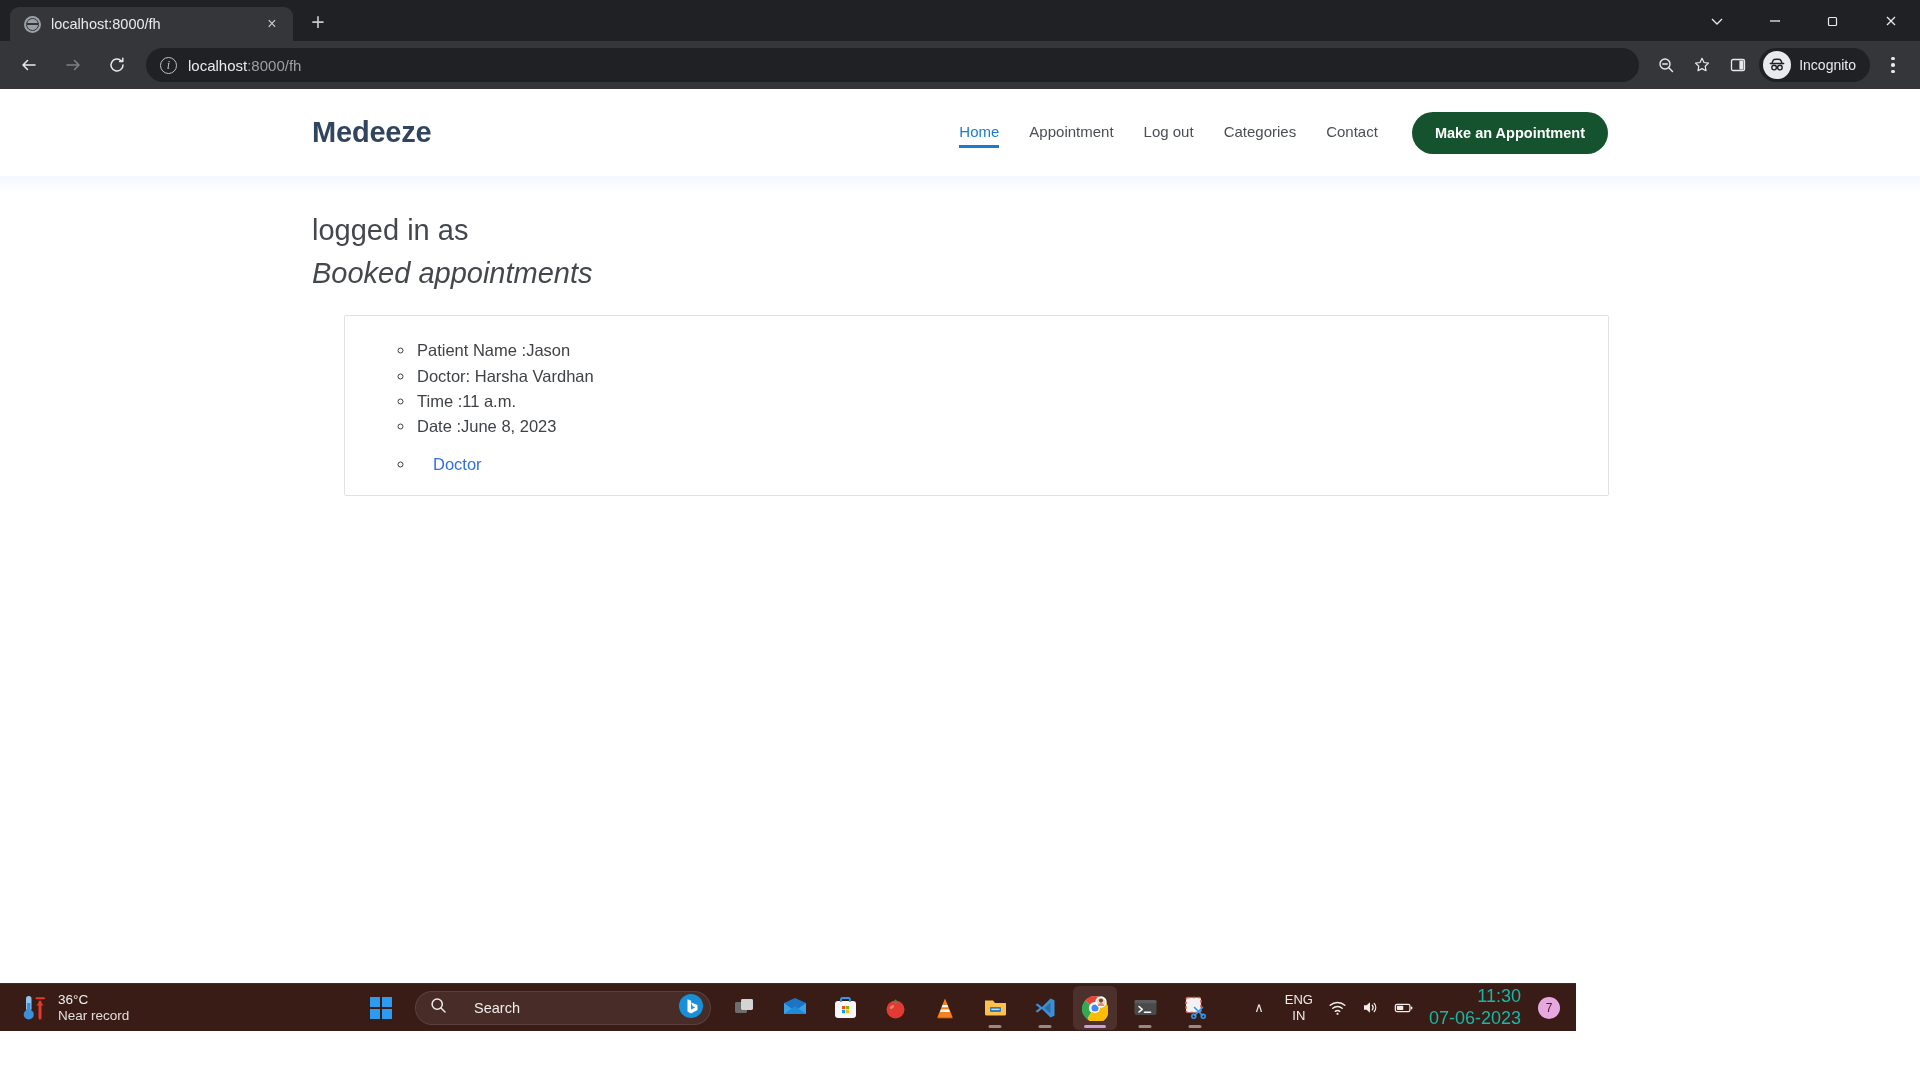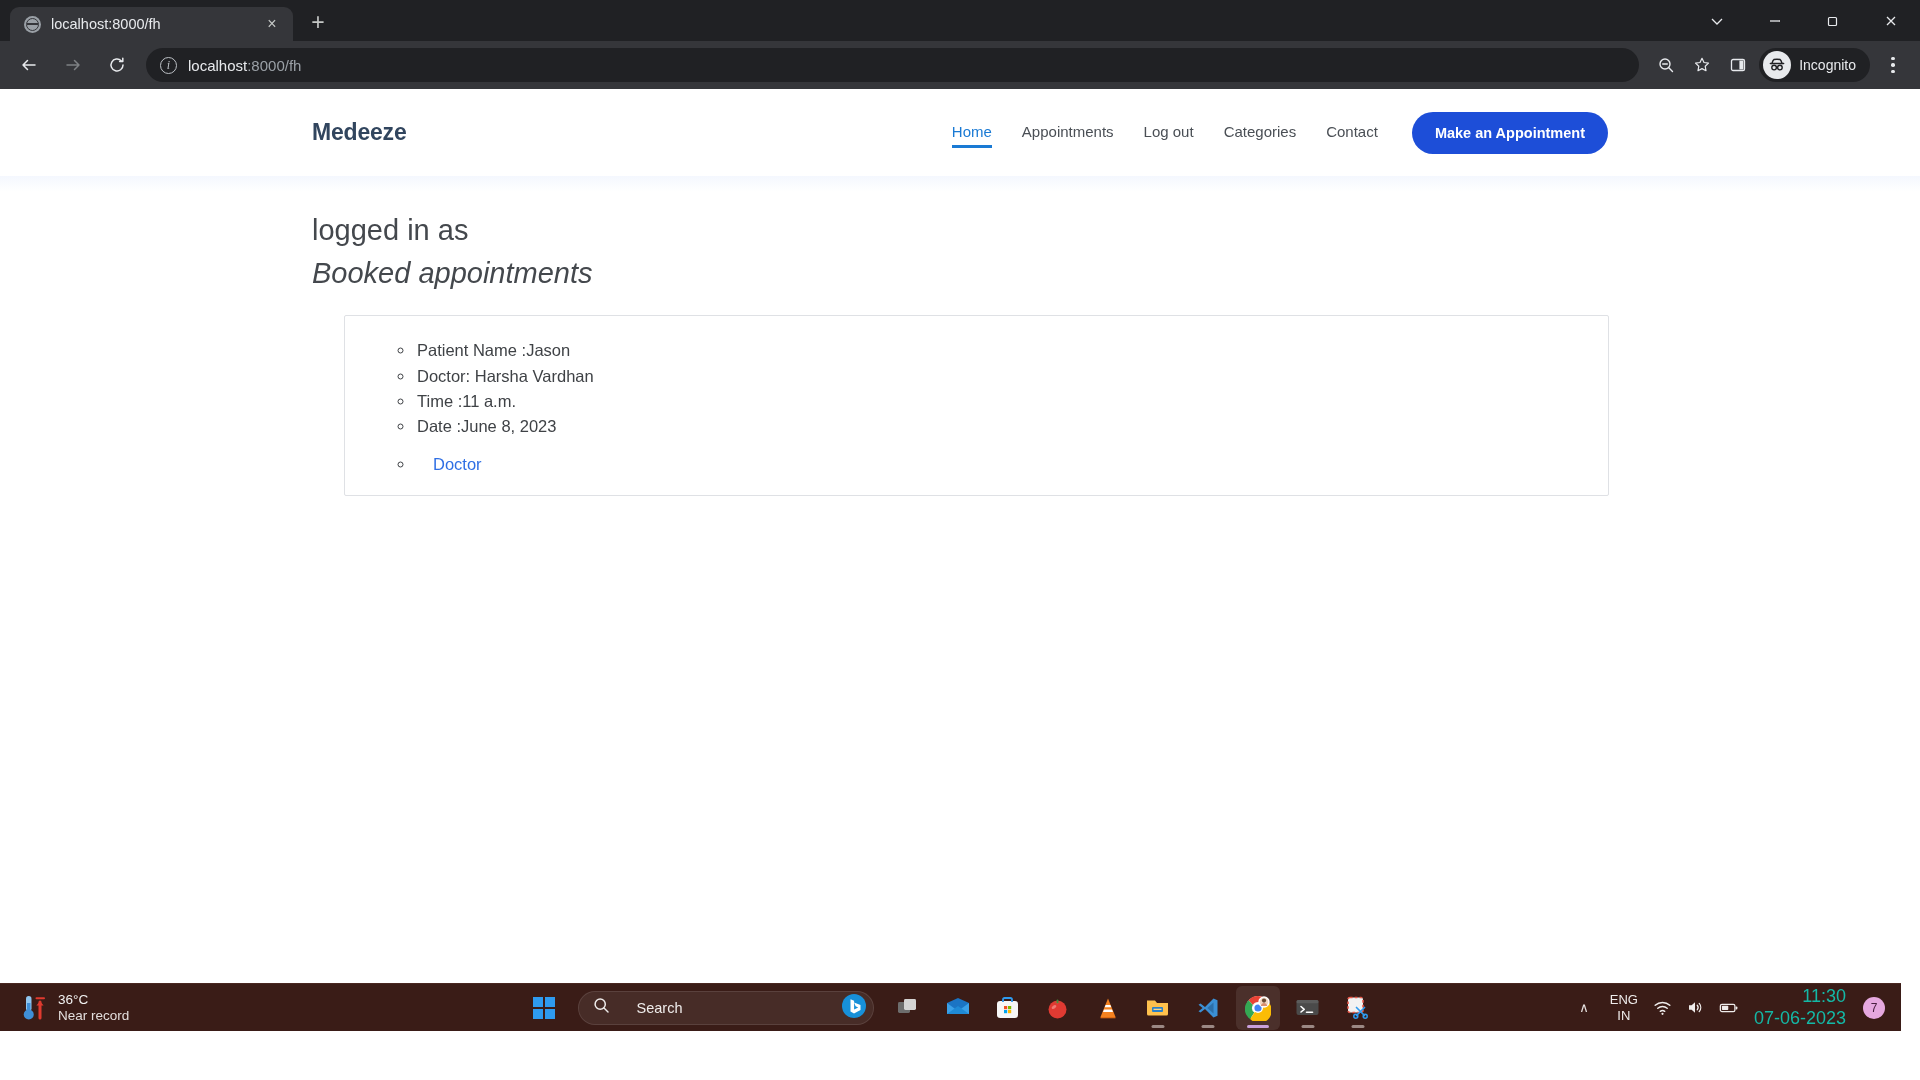--- a/index.html
+++ b/index.html
@@ -151,21 +151,21 @@
     padding: 0 312px 0 312px;
     position: relative;
   }
   .site-header::after {
     content: "";
     position: absolute; left: 0; right: 0; top: 87px;
     height: 16px;
     background: linear-gradient(to bottom, #f4f7fe 0%, rgba(244,247,254,0) 100%);
   }
   .brand {
-    font-size: 23px;
+    font-size: 29px;
     font-weight: bold;
     color: #31455e;
     letter-spacing: -0.2px;
   }
   .mainnav {
     margin-left: auto;
     display: flex; align-items: center;
     gap: 30px;
   }
   .navlink {
@@ -175,21 +175,21 @@
     padding-bottom: 3px;
     white-space: nowrap;
   }
   .navlink.active { color: #1a7ad4; }
   .navlink.active::after {
     content: "";
     position: absolute; left: 0; right: 0; bottom: -5px;
     height: 3px; background: #1a7ad4;
   }
   .cta {
-    background: #1d4ed8;
+    background: #14532d;
     color: #ffffff;
     font-size: 14.5px;
     font-weight: bold;
     border: none;
     border-radius: 30px;
     padding: 13px 23px;
     margin-left: 4px;
     white-space: nowrap;
     font-family: "Liberation Sans", sans-serif;
   }
@@ -236,21 +236,21 @@
   .accept-link {
     color: #2f6fe4;
     text-decoration: none;
     font-size: 16.5px;
     margin-left: 16px;
   }
 
   
   .taskbar {
     position: absolute; left: 0; bottom: 0;
-    width: 1901px; height: 48px;
+    width: 1576px; height: 48px;
     background: #3a1c17;
     display: flex; align-items: center;
     border-top: 1px solid #4a2822;
   }
   .weather {
     display: flex; align-items: center;
     gap: 10px;
     padding-left: 22px;
     width: 300px;
   }
@@ -406,21 +406,21 @@
         <i></i>
       </div>
   </div>
 
   <div class="viewport">
 
     <div class="site-header">
       <div class="brand">Medeeze</div>
       <nav class="mainnav">
         <a class="navlink active">Home</a>
-        <a class="navlink">Appointments</a>
+        <a class="navlink">Appointment</a>
         <a class="navlink">Log out</a>
         <a class="navlink">Categories</a>
         <a class="navlink">Contact</a>
         <button class="cta">Make an Appointment</button>
       </nav>
     </div>
 
     <div class="content">
       <h1 class="h-loggedin">logged in as</h1>
       <h1 class="h-booked">Booked appointments</h1>

